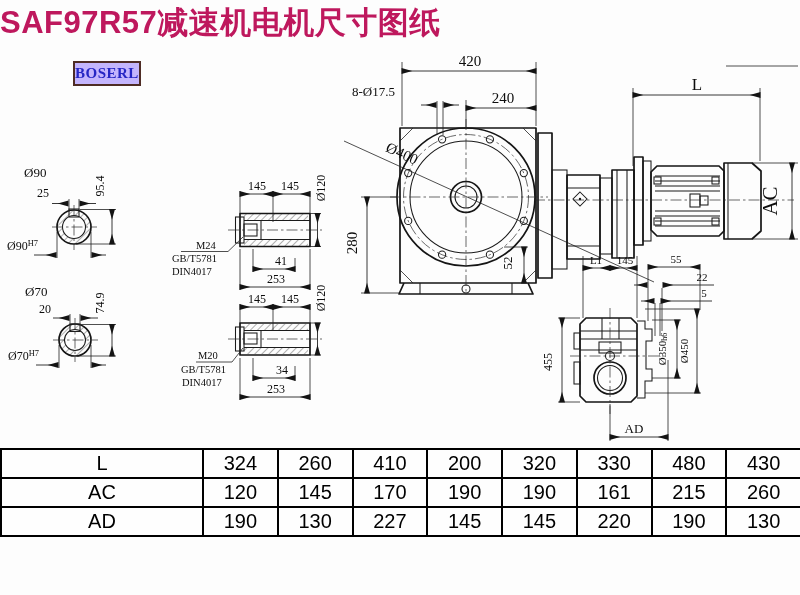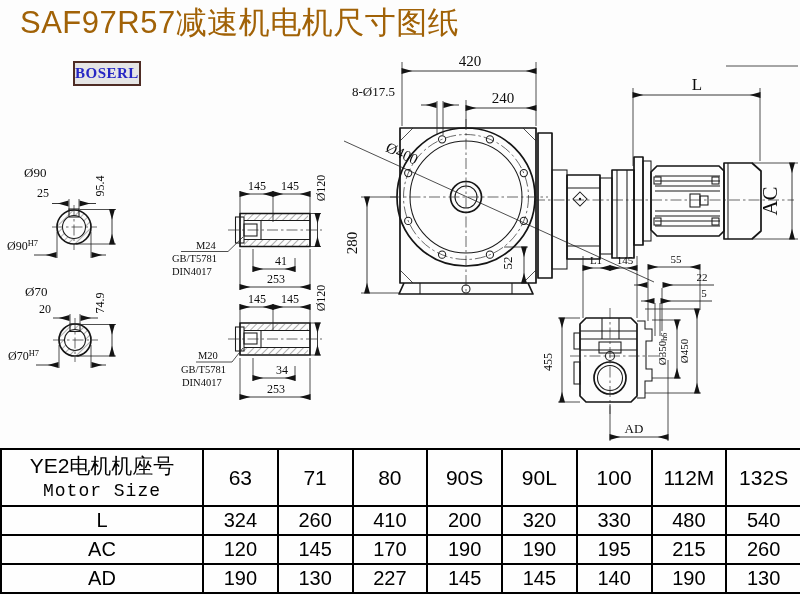--- a/index.html
+++ b/index.html
@@ -1,26 +1,26 @@
 <!DOCTYPE html>
 <html><head>
 <meta charset="utf-8">
 <style>
   html,body{margin:0;padding:0;}
   body{
     width:800px;height:595px;position:relative;overflow:hidden;
     background:#fdfdfd;font-family:"Liberation Sans",sans-serif;
   }
   .title{
-    position:absolute;left:20px;top:2px;font-size:31px;font-weight:normal;
-    color:#a16207;white-space:nowrap;letter-spacing:0.5px;
+    position:absolute;left:0;top:2px;font-size:31px;font-weight:bold;
+    color:#be185d;white-space:nowrap;letter-spacing:0.5px;
   }
   .logo{
     position:absolute;left:73px;top:61px;width:64px;height:21px;
-    border:2.5px solid #4e2c25;background:#e5e5e5;
+    border:2.5px solid #4e2c25;background:#c4b5fd;
     display:flex;align-items:center;justify-content:flex-start;
   }
   .logo span{
     font-family:"Liberation Serif",serif;font-size:15px;font-weight:bold;
     color:#2626c4;letter-spacing:0.5px;
   }
   svg.draw{position:absolute;left:0;top:0;}
   
   .ol{fill:none;stroke:#151515;stroke-width:1.7;stroke-linejoin:round;}
   .o2{fill:none;stroke:#1b1b1b;stroke-width:1.05;}
@@ -284,61 +284,47 @@
     <col style="width:74.75px">
       <col style="width:74.75px">
       <col style="width:74.75px">
       <col style="width:74.75px">
     <col style="width:74.75px">
       <col style="width:74.75px">
       <col style="width:74.75px">
       <col style="width:74.75px">
   </colgroup>
   <tbody>
-    <tr class="rhead">
-      <td>
-        <div class="cn">YE2电机机座号</div>
-        <div class="en">Motor Size</div>
-      </td>
-      <td>63</td>
-      <td>71</td>
-      <td>80</td>
-      <td>90S</td>
-      <td>90L</td>
-      <td>100</td>
-      <td>112M</td>
-      <td>132S</td>
-    </tr>
     <tr class="rval">
       <td>L</td>
       <td>324</td>
       <td>260</td>
       <td>410</td>
       <td>200</td>
       <td>320</td>
       <td>330</td>
       <td>480</td>
-      <td>540</td>
+      <td>430</td>
     </tr>
     <tr class="rval">
       <td>AC</td>
       <td>120</td>
       <td>145</td>
       <td>170</td>
       <td>190</td>
       <td>190</td>
-      <td>195</td>
+      <td>161</td>
       <td>215</td>
       <td>260</td>
     </tr>
     <tr class="rval">
       <td>AD</td>
       <td>190</td>
       <td>130</td>
       <td>227</td>
       <td>145</td>
       <td>145</td>
-      <td>140</td>
+      <td>220</td>
       <td>190</td>
       <td>130</td>
     </tr>
   </tbody>
 </table>
 
 </body></html>

